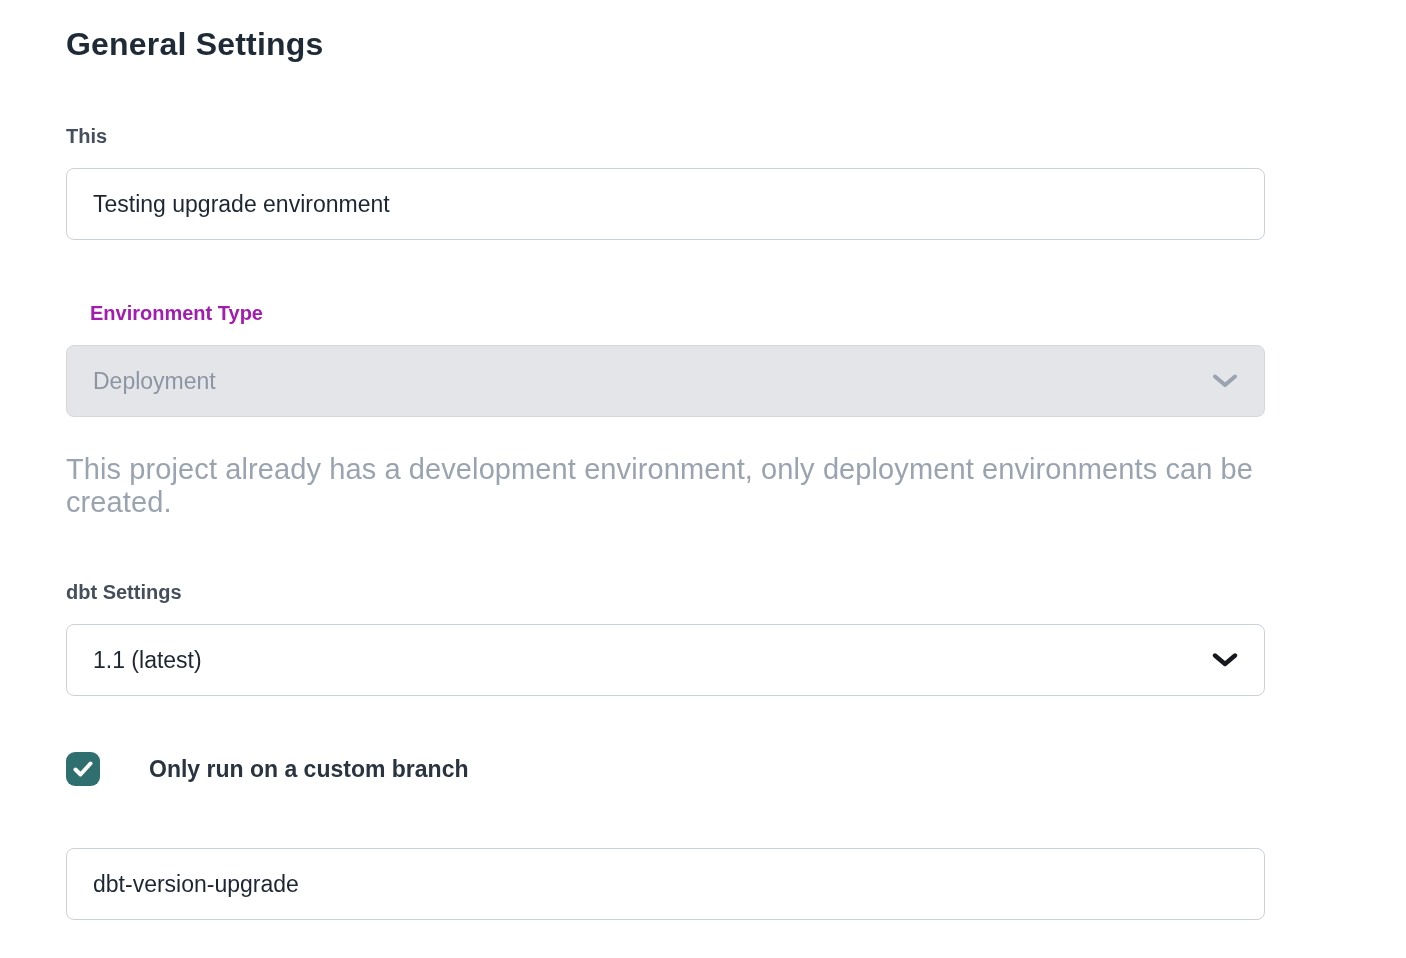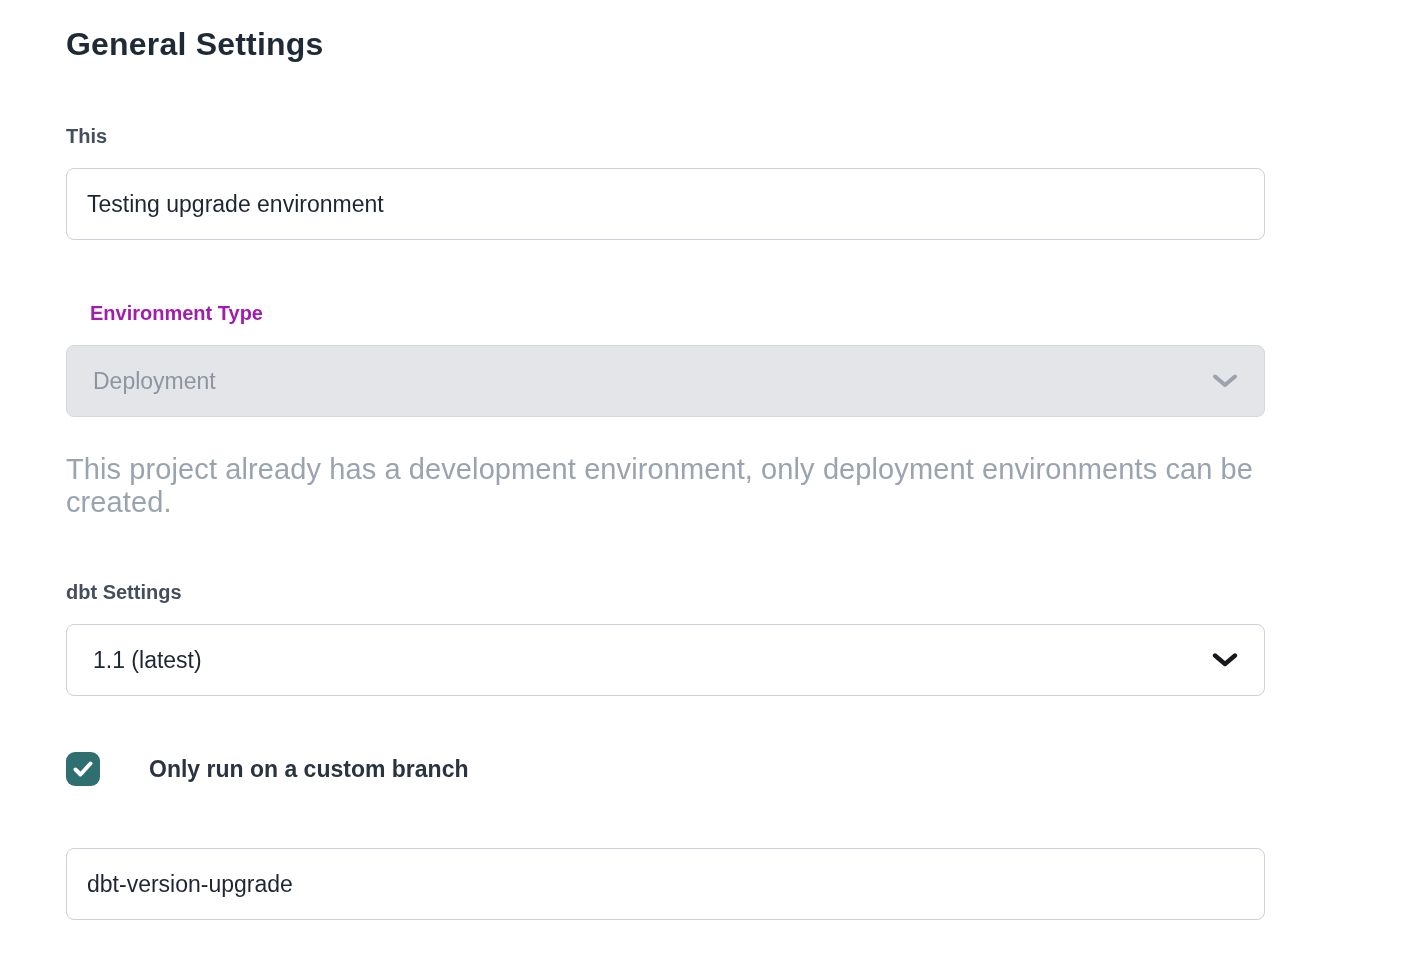--- a/index.html
+++ b/index.html
@@ -35,21 +35,21 @@
   .text-input {
     display: block;
     width: 1199px;
     height: 72px;
     border: 1px solid #ccd1d9;
     border-radius: 8px;
     background: #ffffff;
     font-family: "Liberation Sans", sans-serif;
     font-size: 23px;
     color: #1e2633;
-    padding: 0 20px;
+    padding: 0 26px;
     outline: none;
   }
 
   .select {
     position: relative;
     width: 1199px;
     height: 72px;
     border: 1px solid #ccd1d9;
     border-radius: 8px;
     background: #ffffff;

